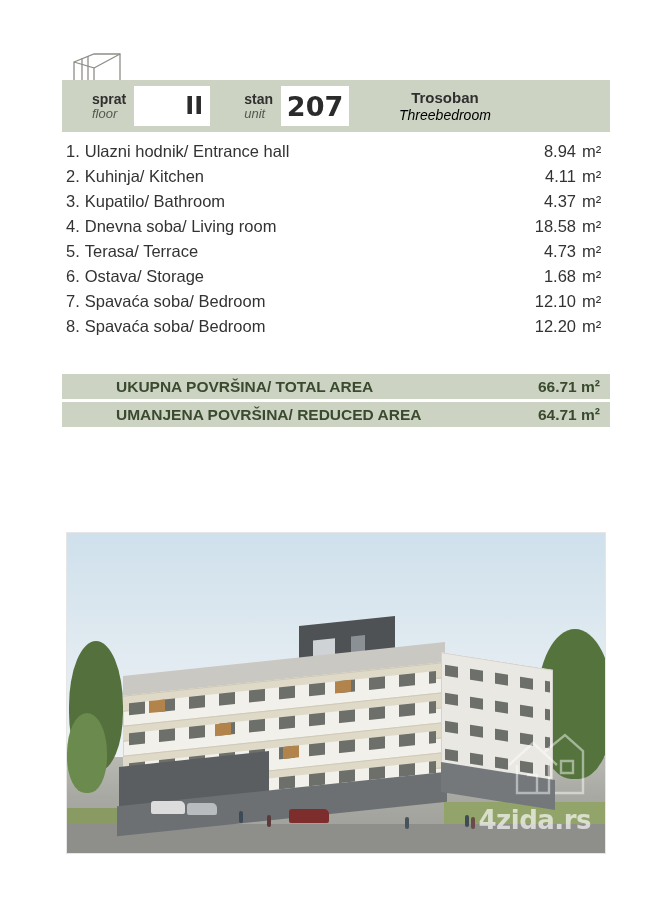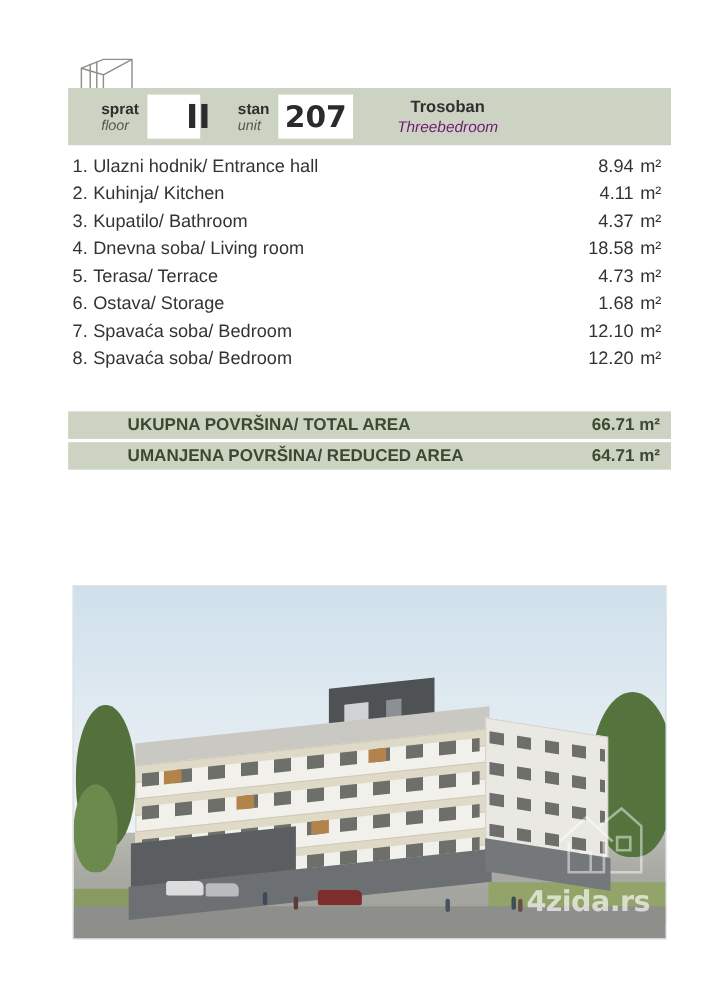--- a/index.html
+++ b/index.html
@@ -89,48 +89,48 @@
   }
   .value-box {
     background: #ffffff;
     display: flex;
     align-items: center;
     justify-content: center;
     height: 40px;
     margin: 6px 0;
   }
   .value-floor {
-    width: 48px;
-    font-size: 30px;
+    width: 76px;
+    font-size: 24px;
     font-weight: bold;
     font-family: "DejaVu Sans", sans-serif;
     padding-left: 44px;
   }
   .value-unit {
     width: 68px;
     font-size: 27px;
     font-weight: bold;
     font-family: "DejaVu Sans", sans-serif;
   }
   .info-cell.unit { margin-left: 34px; }
   .info-cell.type {
-    margin-left: 40px;
+    margin-left: 50px;
     flex-direction: column;
     justify-content: center;
   }
   .type-sr {
     font-size: 15px;
     font-weight: bold;
     color: #2f2f2f;
     line-height: 1.15;
   }
   .type-en {
     font-size: 14px;
     font-style: italic;
-    color: #701a75;
+    color: #000000;
     line-height: 1.15;
   }
 
   
   .rooms {
     position: absolute;
     left: 62px;
     top: 142px;
     width: 548px;
   }

